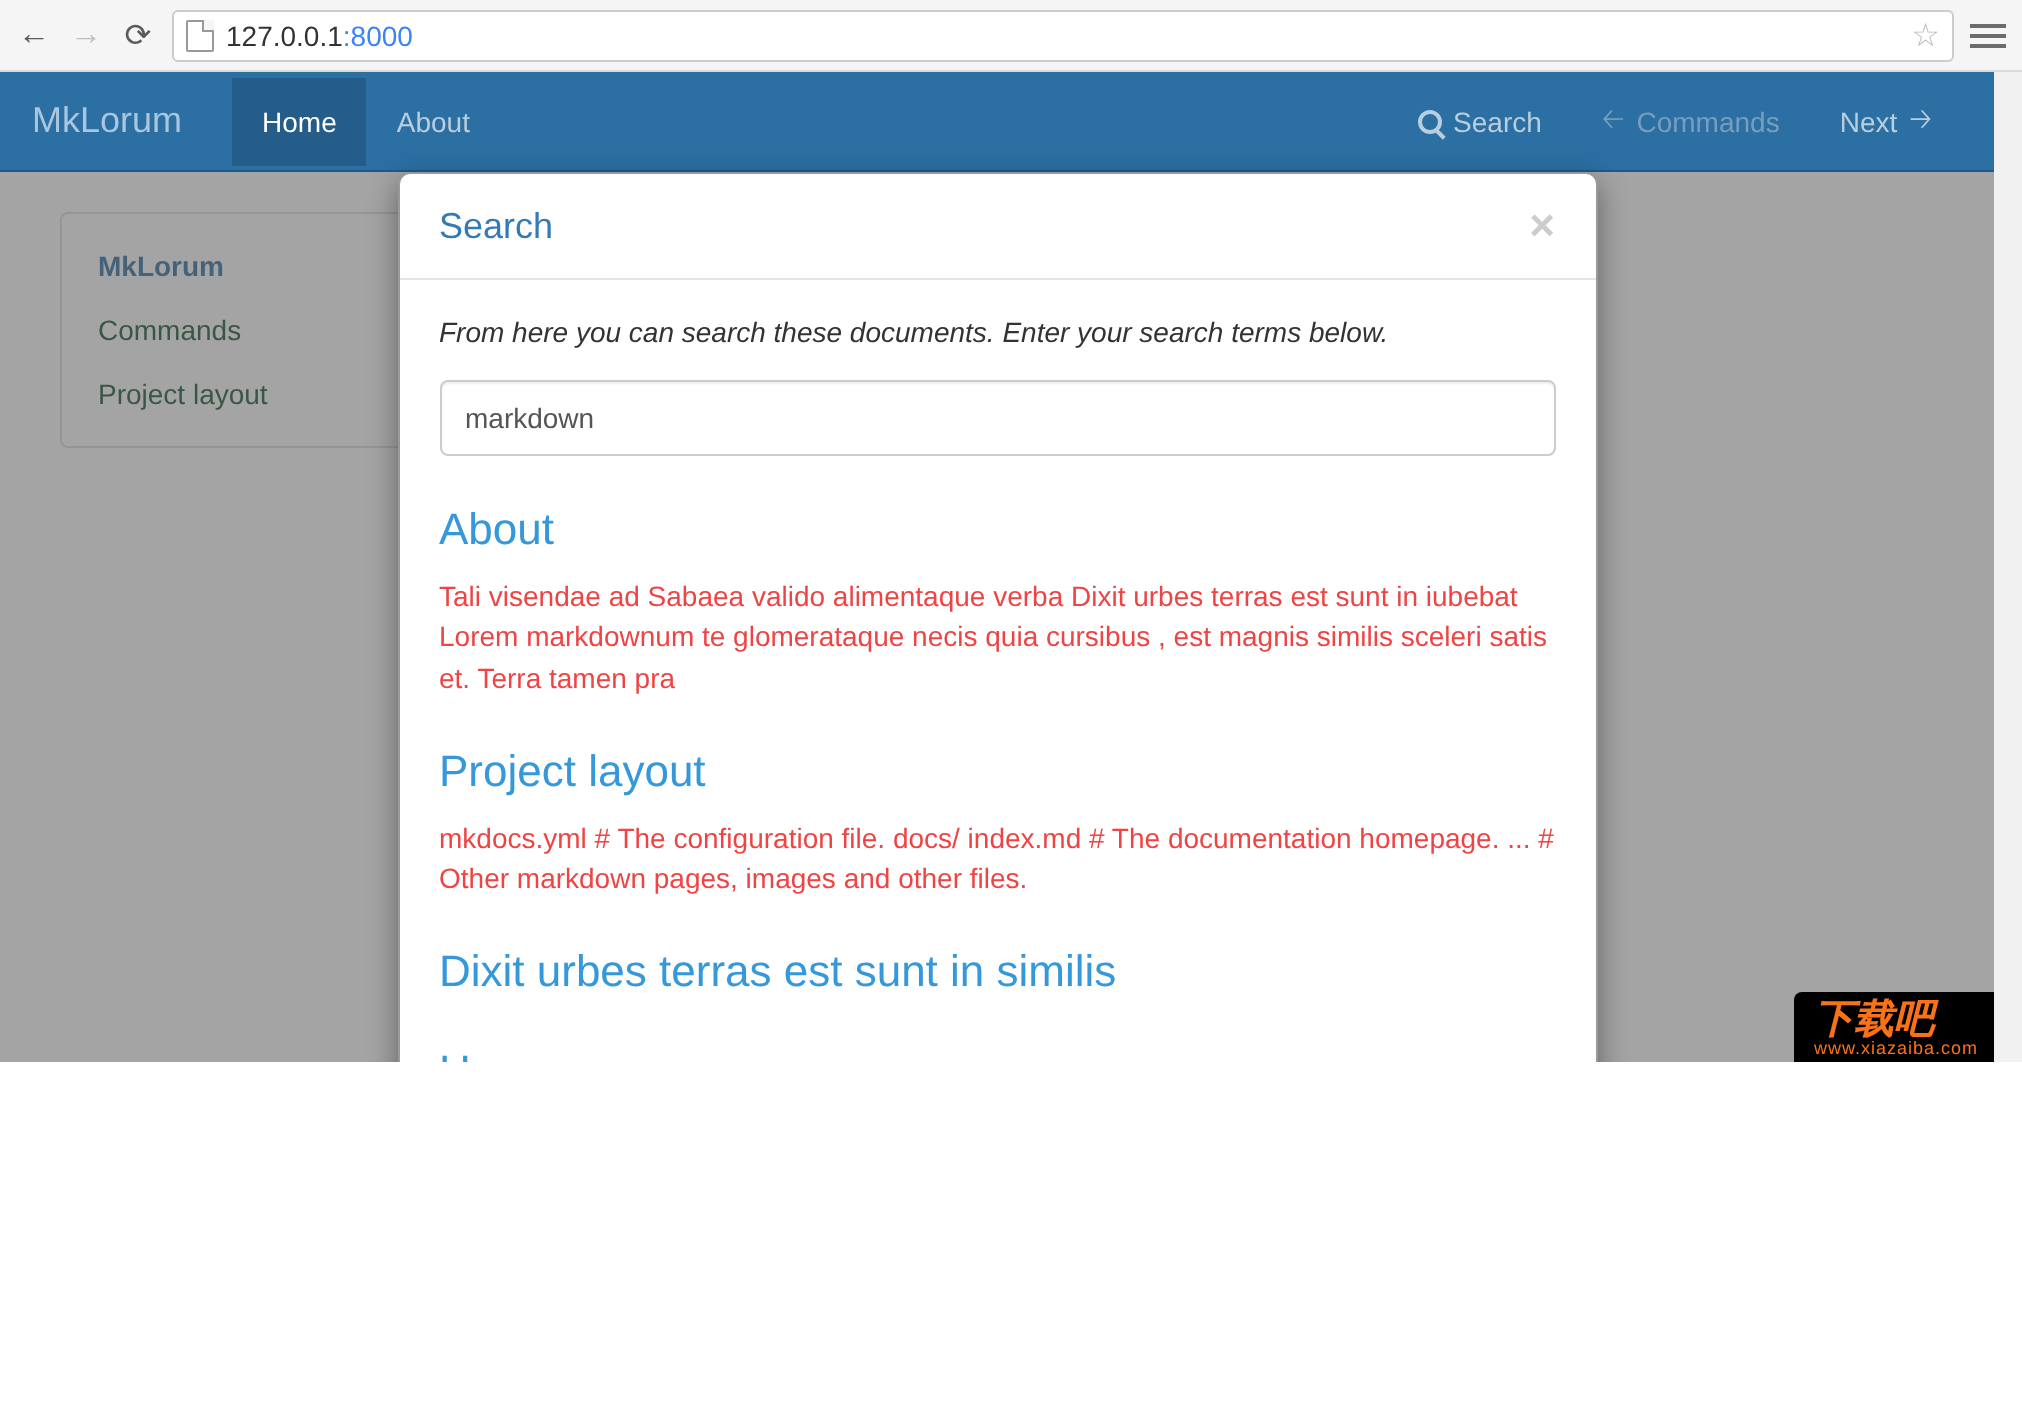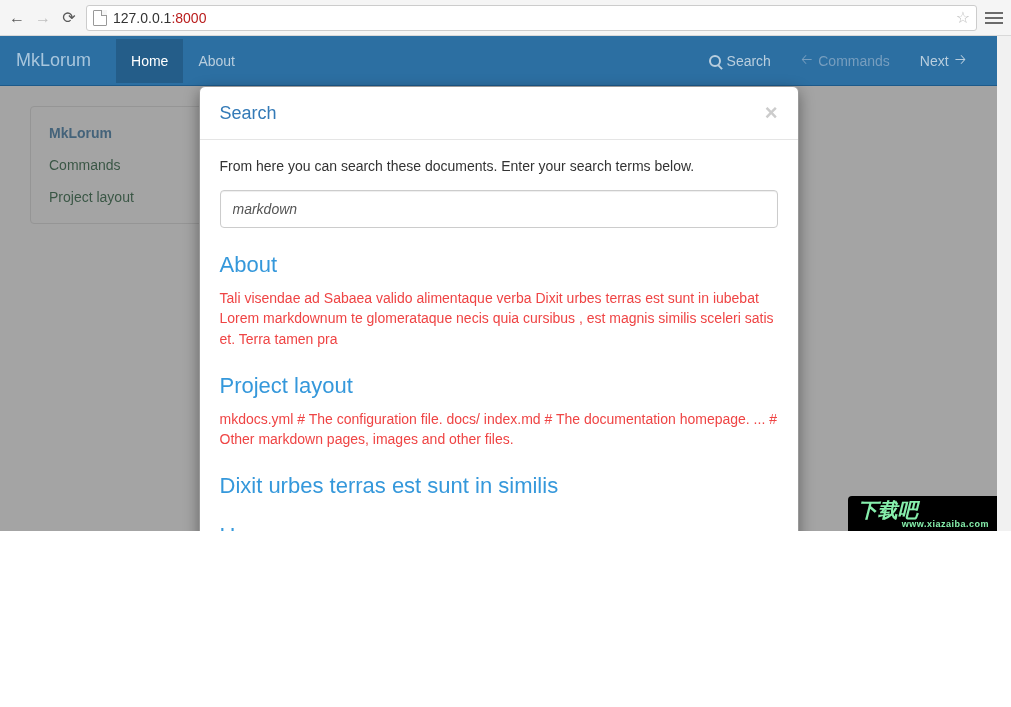--- a/index.html
+++ b/index.html
@@ -48,21 +48,21 @@
     .page-icon::after {
       content: '';
       position: absolute;
       top: -1px; right: -1px;
       width: 5px; height: 5px;
       background: #f5f5f5;
       border-left: 1px solid #999;
       border-bottom: 1px solid #999;
     }
     .url-text { flex: 1; font-size: 14px; color: #333; }
-    .url-text .gray { color: #b91c1c; }
+    .url-text .gray { color: #3b82f6; }
     .star-icon { color: #bbb; font-size: 16px; cursor: pointer; }
     .menu-icon { width: 18px; display: flex; flex-direction: column; gap: 3px; cursor: pointer; }
     .menu-icon span { display: block; height: 2px; background: #6b6b6b; }
 
     
     .viewport {
       position: relative;
       height: 495px;
       overflow: hidden;
       border-right: 14px solid #f1f1f1;
@@ -152,56 +152,55 @@
     }
     .modal-header {
       display: flex;
       align-items: center;
       padding: 15px 20px;
       border-bottom: 1px solid #e5e5e5;
     }
     .modal-title { color: #337ab7; font-size: 18px; font-weight: 400; }
     .modal-close { margin-left: auto; color: #ccc; font-size: 22px; cursor: pointer; font-weight: bold; line-height: 1; }
     .modal-body { padding: 18px 20px; }
-    .modal-desc { color: #333; font-size: 14px; margin-bottom: 16px; }
+    .modal-desc { color: #333; font-size: 14px; margin-bottom: 16px; font-style: italic; }
     .search-input {
       width: 100%;
       height: 38px;
       border: 1px solid #ccc;
       border-radius: 4px;
       padding: 6px 12px;
       font-size: 14px;
       color: #555;
       box-shadow: inset 0 1px 1px rgba(0,0,0,0.07);
-      font-style: italic;
     }
     .result { margin-top: 24px; }
     .result-title {
       color: #3598db;
       font-size: 22px;
       font-weight: 400;
       margin-bottom: 10px;
       cursor: pointer;
     }
     .result-text { color: #ef4444; font-size: 14px; line-height: 1.45; }
 
     
     .watermark {
       position: absolute;
       right: 0; bottom: 0;
       background: #000;
-      color: #86efac;
+      color: #f97316;
       font-weight: bold;
       font-style: italic;
       padding: 4px 8px 2px 10px;
       font-size: 20px;
       border-top-left-radius: 4px;
       line-height: 1;
     }
-    .watermark .sub { font-size: 9px; font-style: normal; font-weight: bold; display: block; text-align: center; letter-spacing: 0.5px; margin-left: 44px; }
+    .watermark .sub { font-size: 9px; font-style: normal; font-weight: normal; display: block; text-align: center; letter-spacing: 0.5px; }
 
     
     .i-search { display:inline-block; width:12px; height:12px; border:2px solid currentColor; border-radius:50%; position:relative; }
     .i-search::after { content:''; position:absolute; width:6px; height:2px; background:currentColor; transform:rotate(45deg); bottom:-3px; right:-4px; }
     .i-left, .i-right { font-size: 14px; }
   </style>
 </head>
 <body>
 
 <div class="browser-chrome">

